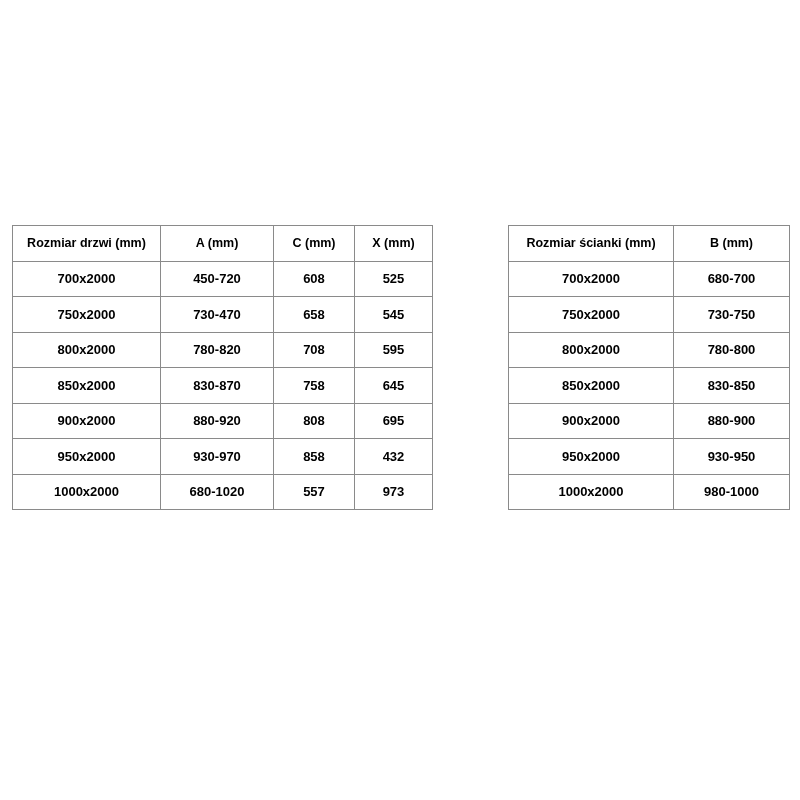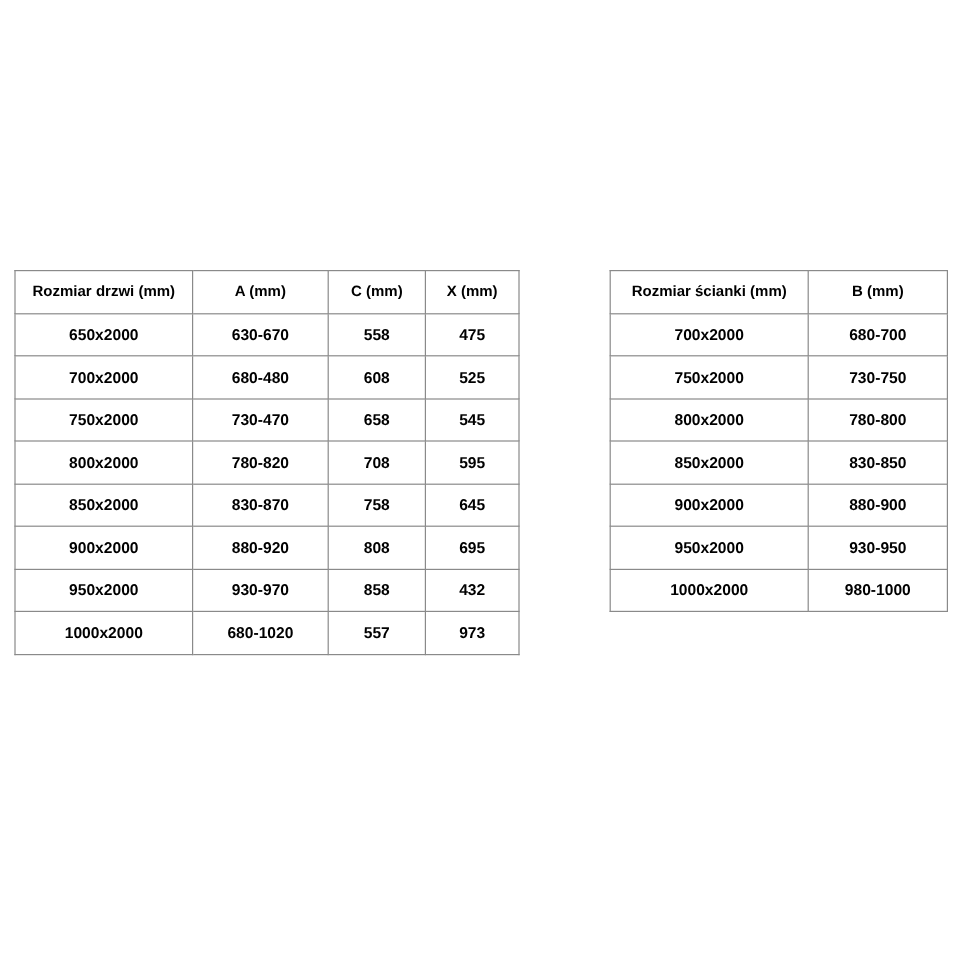--- a/index.html
+++ b/index.html
@@ -75,28 +75,22 @@
       <thead>
         <tr>
           <th>Rozmiar drzwi (mm)</th>
           <th>A (mm)</th>
           <th>C (mm)</th>
           <th>X (mm)</th>
         </tr>
       </thead>
       <tbody>
         <tr>
-          <td>650x2000</td>
-          <td>630-670</td>
-          <td>558</td>
-          <td>475</td>
-        </tr>
-        <tr>
           <td>700x2000</td>
-          <td>680-480</td>
+          <td>450-720</td>
           <td>608</td>
           <td>525</td>
         </tr>
         <tr>
           <td>750x2000</td>
           <td>730-470</td>
           <td>658</td>
           <td>545</td>
         </tr>
         <tr>

